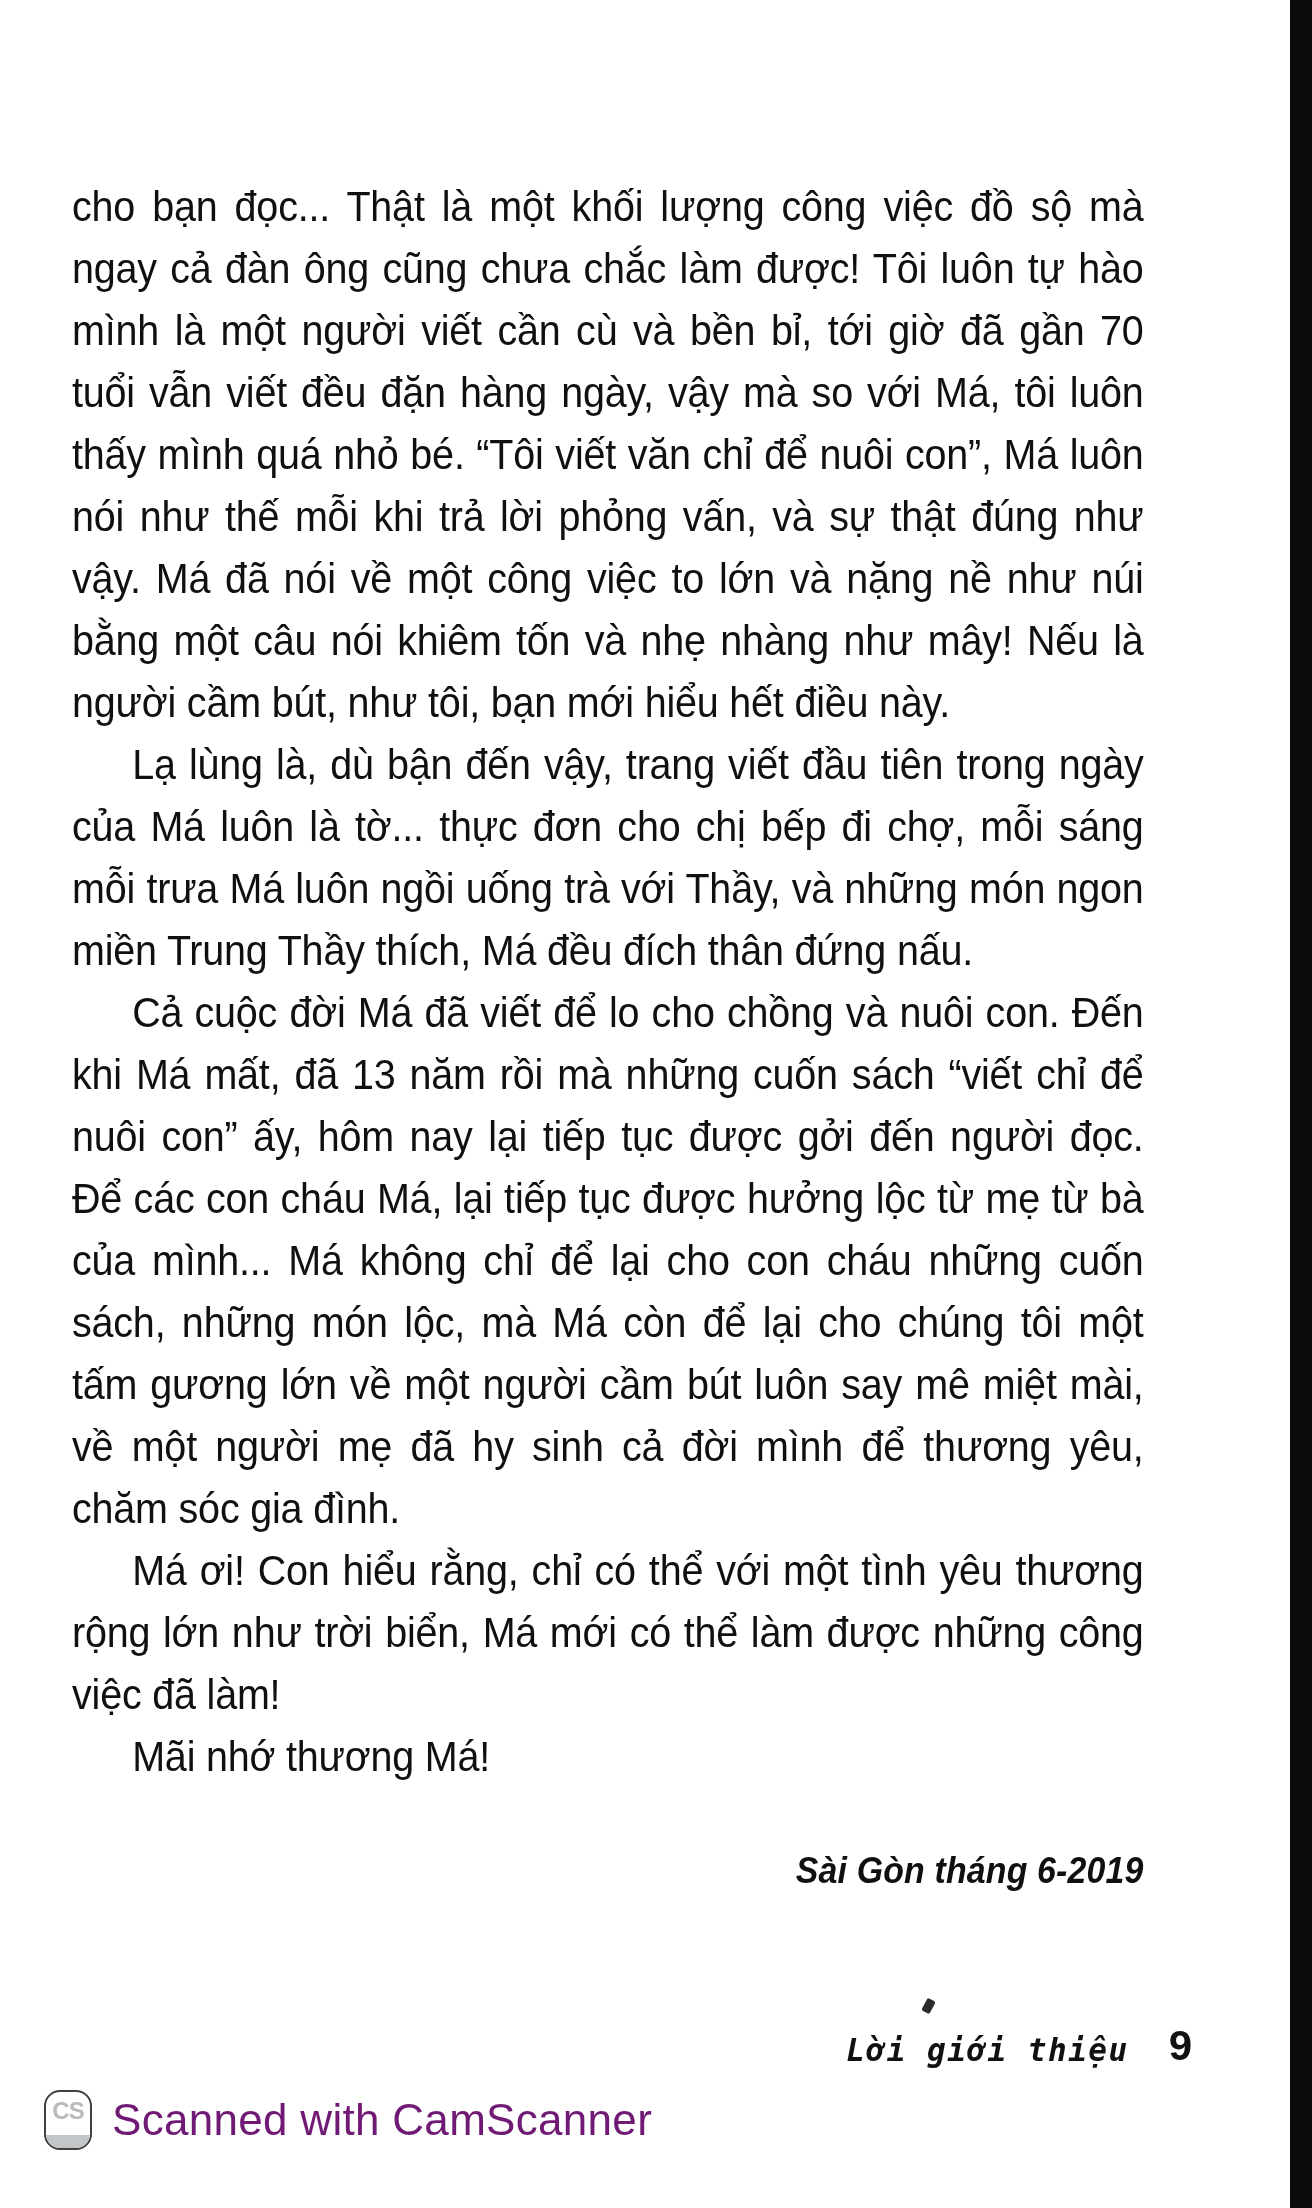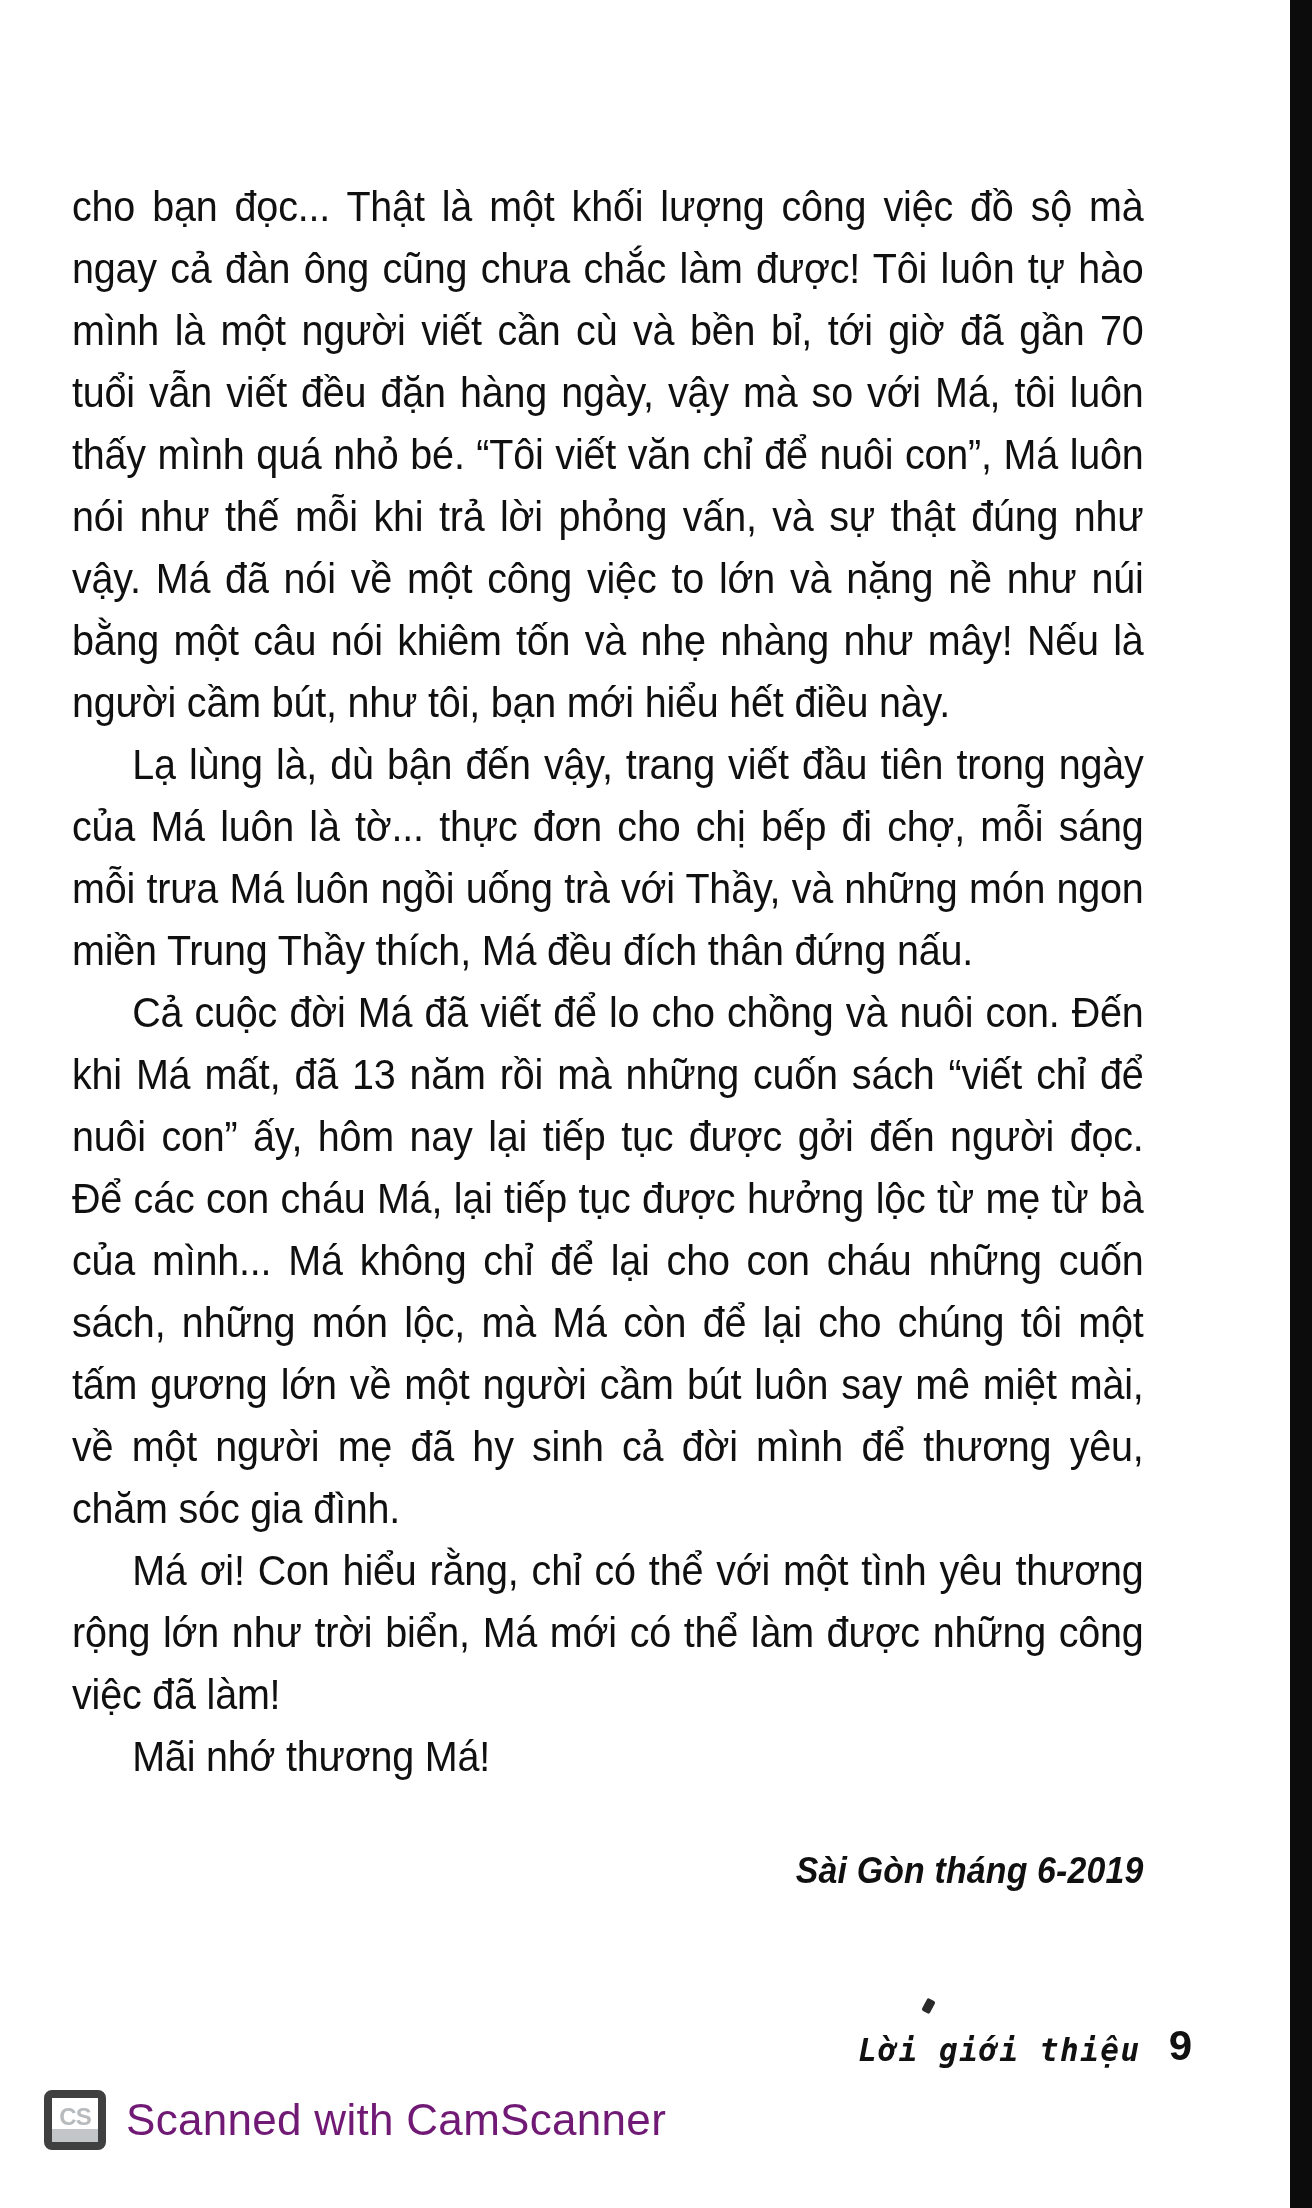--- a/index.html
+++ b/index.html
@@ -96,45 +96,45 @@
     align-items: flex-end;
     justify-content: flex-end;
   }
   .footer-chapter {
     font-family: "DejaVu Sans Mono", monospace;
     font-style: italic;
     font-weight: bold;
     font-size: 31px;
     color: #111111;
     letter-spacing: 1.5px;
-    margin-right: 28px;
+    margin-right: 40px;
     padding-bottom: 2px;
   }
   .footer-pageno {
     font-family: "Liberation Sans", sans-serif;
     font-weight: bold;
     font-size: 42px;
     color: #111111;
   }
 
   
   .watermark {
     position: absolute;
     left: 44px;
     bottom: 58px;
     display: flex;
     align-items: center;
     opacity: 1;
   }
   .cs-logo {
     position: relative;
-    width: 62px;
+    width: 48px;
     height: 60px;
-    border: 8px solid #404040;
-    border-radius: 8px;
+    border: 2px solid #404040;
+    border-radius: 16px;
     box-sizing: border-box;
     margin-right: 20px;
     overflow: hidden;
     background: #ffffff;
   }
   .cs-logo .cs-text {
     position: absolute;
     top: 5px;
     left: 0;
     right: 0;

